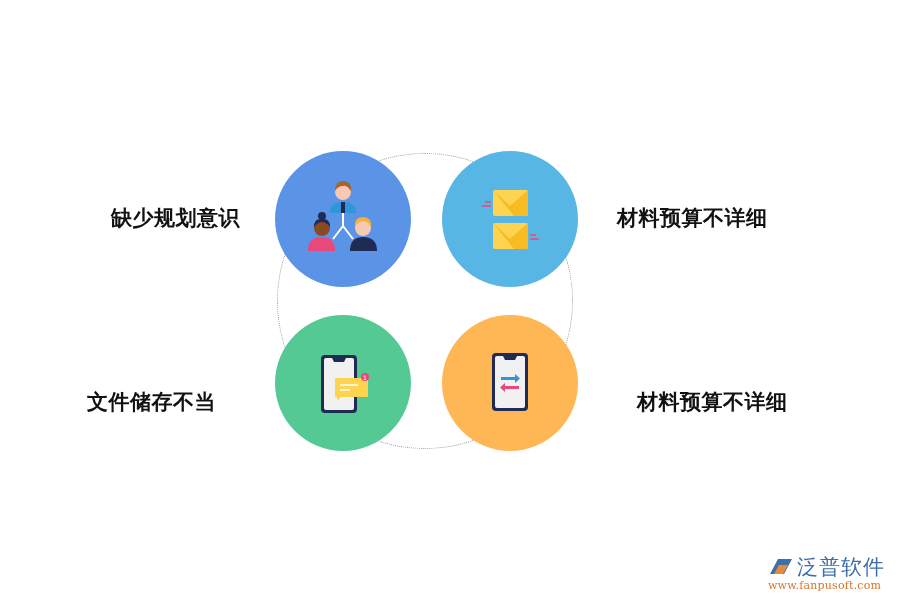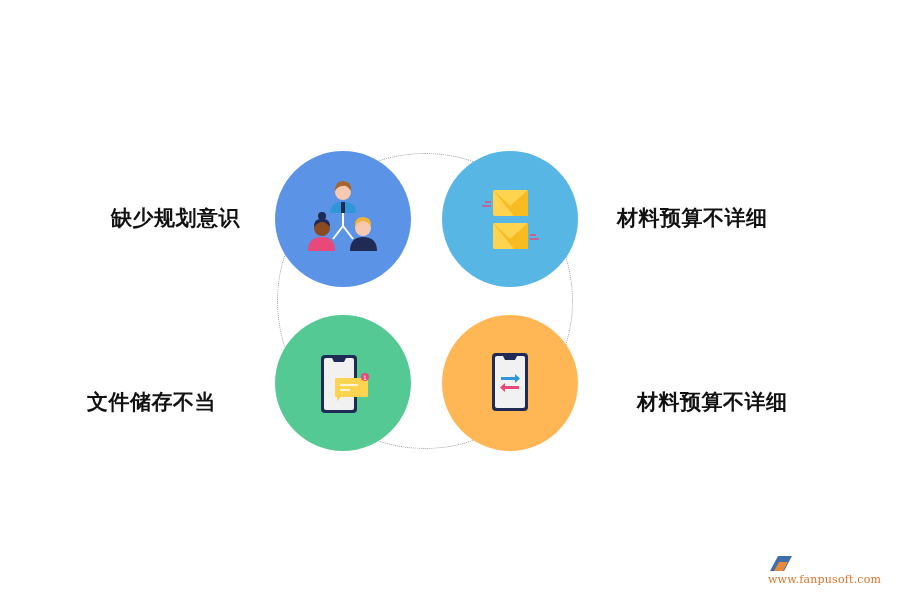--- a/index.html
+++ b/index.html
@@ -79,15 +79,16 @@
   </div>
   <div class="label" style="left:637px;top:388px;">材料预算不详细</div>
 </div>
 
 <div class="logo">
   <div class="logo-row">
     <svg width="26" height="22" viewBox="0 0 26 22">
       <path d="M2 18 L10 3 L24 3 L16 18 Z" fill="#3f6fa8"></path>
       <path d="M6 18 L11 9 L20 9 L15 18 Z" fill="#e98a3a"></path>
     </svg>
+    <span class="logo-text">泛普软件</span>
   </div>
   <div class="logo-url">www.fanpusoft.com</div>
 </div>
 
 </body></html>

